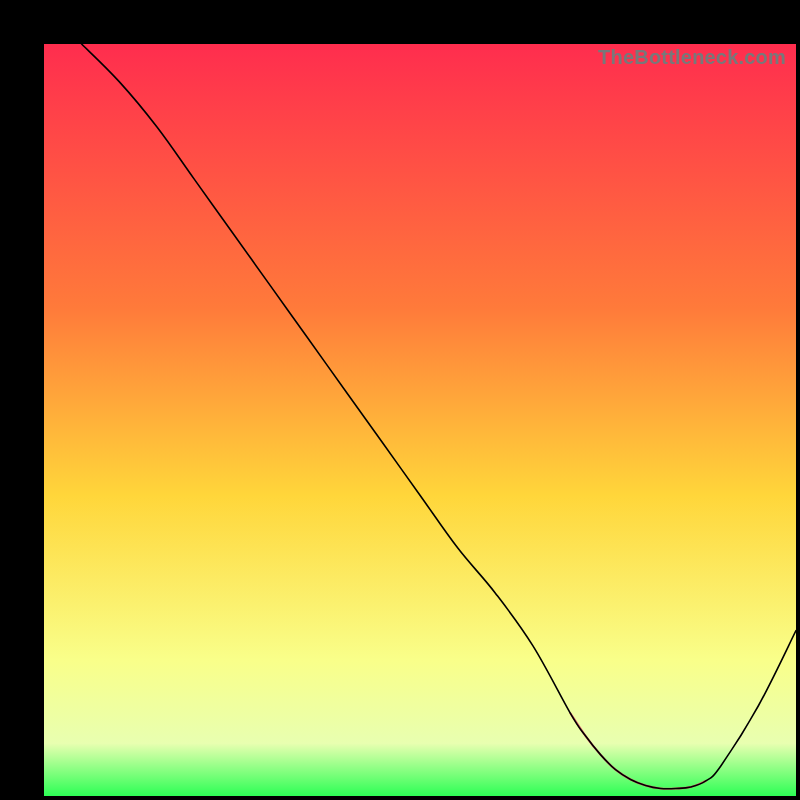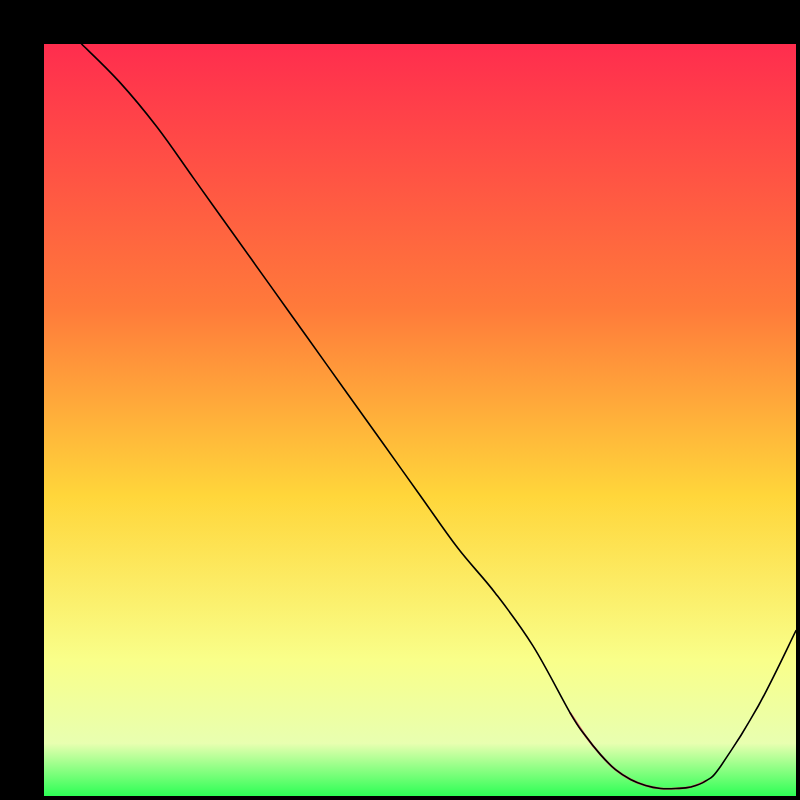--- a/index.html
+++ b/index.html
@@ -61,14 +61,15 @@
         </linearGradient>
       </defs>
 
       <rect x="0" y="0" width="100" height="100" fill="url(#bg-grad)"></rect>
 
       <path id="highlight-path" d="M 70 89 C 70.36 89.54, 71.28 91.01, 72.00 92.00 C 72.72 92.99, 73.28 93.69, 74.00 94.50 C 74.72 95.31, 75.28 95.91, 76.00 96.50 C 76.72 97.09, 77.28 97.42, 78.00 97.80 C 78.72 98.18, 79.28 98.38, 80.00 98.60 C 80.72 98.82, 81.28 98.93, 82.00 99.00 C 82.72 99.07, 83.28 99.04, 84.00 99.00 C 84.72 98.96, 85.28 98.98, 86.00 98.80 C 86.72 98.62, 87.64 98.14, 88.00 98.00" fill="none" stroke="#e0656d" stroke-width="2.1" stroke-linecap="round" stroke-linejoin="round" vector-effect="non-scaling-stroke" transform="translate(0,0)"></path>
 
       <path id="curve-path" d="M 5 0 C 5.90 0.90, 8.20 3.02, 10.00 5.00 C 11.80 6.98, 13.20 8.66, 15.00 11.00 C 16.80 13.34, 18.20 15.48, 20.00 18.00 C 21.80 20.52, 23.20 22.48, 25.00 25.00 C 26.80 27.52, 28.20 29.48, 30.00 32.00 C 31.80 34.52, 33.20 36.48, 35.00 39.00 C 36.80 41.52, 38.20 43.48, 40.00 46.00 C 41.80 48.52, 43.20 50.48, 45.00 53.00 C 46.80 55.52, 48.20 57.48, 50.00 60.00 C 51.80 62.52, 53.20 64.66, 55.00 67.00 C 56.80 69.34, 58.20 70.66, 60.00 73.00 C 61.80 75.34, 63.20 77.12, 65.00 80.00 C 66.80 82.88, 68.74 86.84, 70.00 89.00 C 71.26 91.16, 71.28 91.01, 72.00 92.00 C 72.72 92.99, 73.28 93.69, 74.00 94.50 C 74.72 95.31, 75.28 95.91, 76.00 96.50 C 76.72 97.09, 77.28 97.42, 78.00 97.80 C 78.72 98.18, 79.28 98.38, 80.00 98.60 C 80.72 98.82, 81.28 98.93, 82.00 99.00 C 82.72 99.07, 83.28 99.04, 84.00 99.00 C 84.72 98.96, 85.28 98.98, 86.00 98.80 C 86.72 98.62, 87.28 98.50, 88.00 98.00 C 88.72 97.50, 88.74 97.80, 90.00 96.00 C 91.26 94.20, 93.20 91.24, 95.00 88.00 C 96.80 84.76, 99.10 79.80, 100.00 78.00" fill="none" stroke="#000000" stroke-width="1.6" stroke-linecap="round" stroke-linejoin="round" vector-effect="non-scaling-stroke"></path>
     </svg>
 
+    <div class="watermark" style="color: rgb(120, 120, 122);">TheBottleneck.com</div>
   </div>
 </div>
 
 </body></html>

